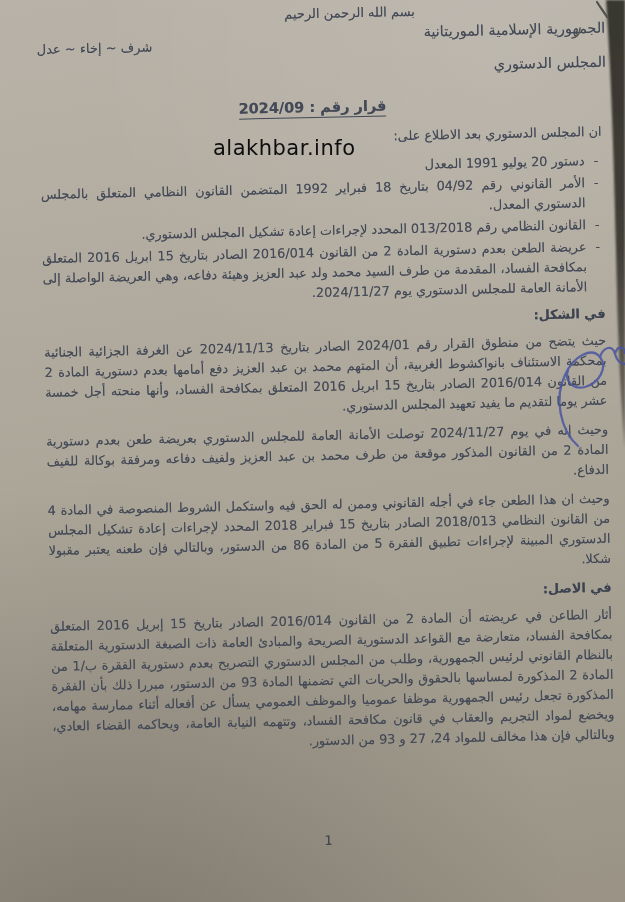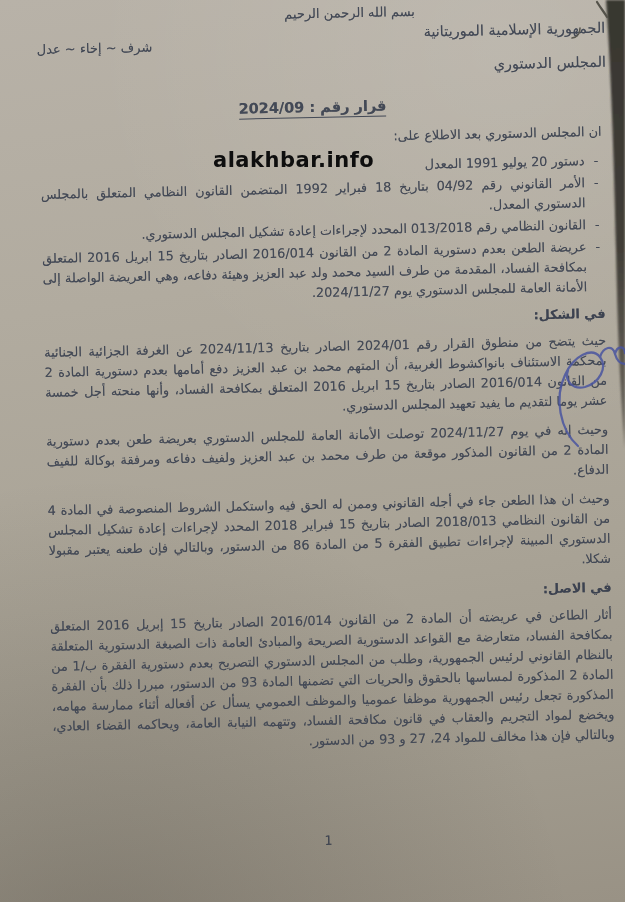--- a/index.html
+++ b/index.html
@@ -46,22 +46,22 @@
   .bullet{display:flex;gap:9px;margin:0 4px 2px 0;}
   .bullet .dash{flex:0 0 auto;}
   .bullet .btext{flex:1 1 auto;text-align:justify;}
   .heading{font-weight:bold;margin:7px 0 7px 0 !important;color:#3c4250;}
   .pagenum{
     position:absolute;top:833px;left:0;right:0;text-align:center;
     font-size:13px;color:#3f4450;font-family:"DejaVu Sans Mono",monospace;
   }
   
   .watermark{
-    position:absolute;top:148px;left:213px;
-    font-size:21px;font-weight:bold;letter-spacing:.5px;
+    position:absolute;top:136px;left:213px;
+    font-size:21px;font-weight:normal;letter-spacing:.5px;
     color:#0e0e0e;direction:ltr;
   }
   
   .overlay-svg{position:absolute;inset:0;pointer-events:none;}
 </style>
 </head>
 <body>
 
 <div class="photo">
 

